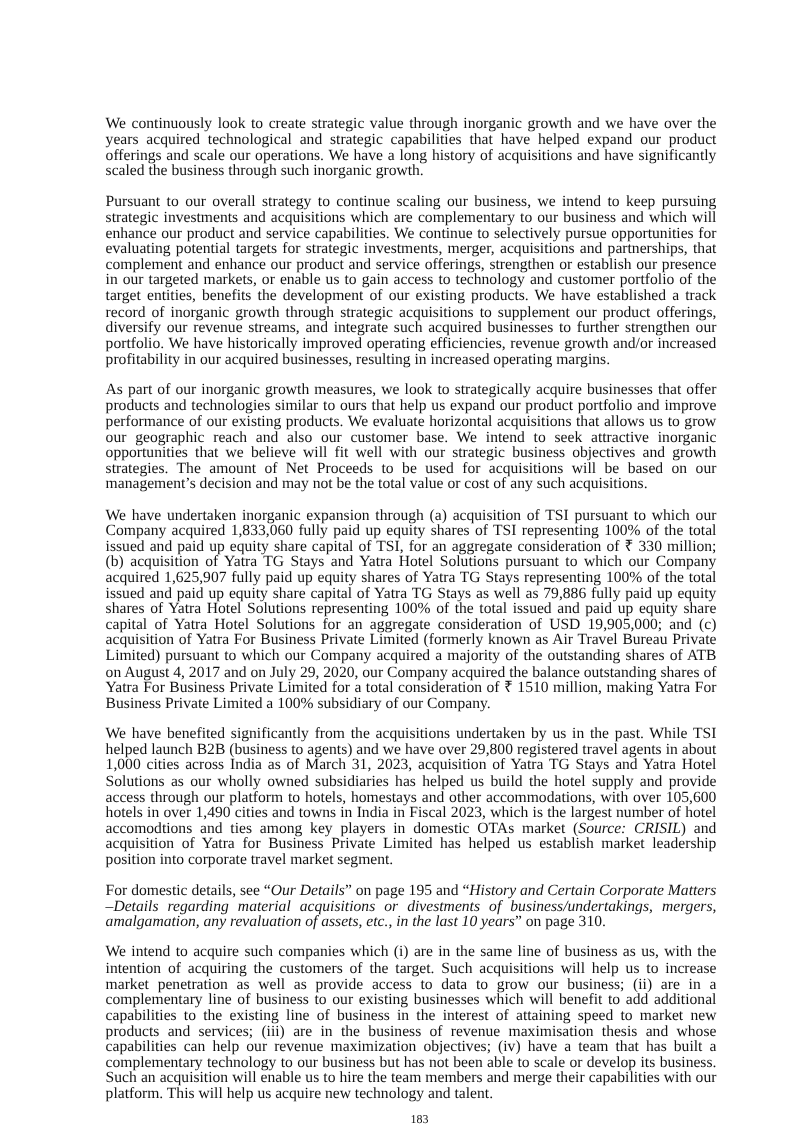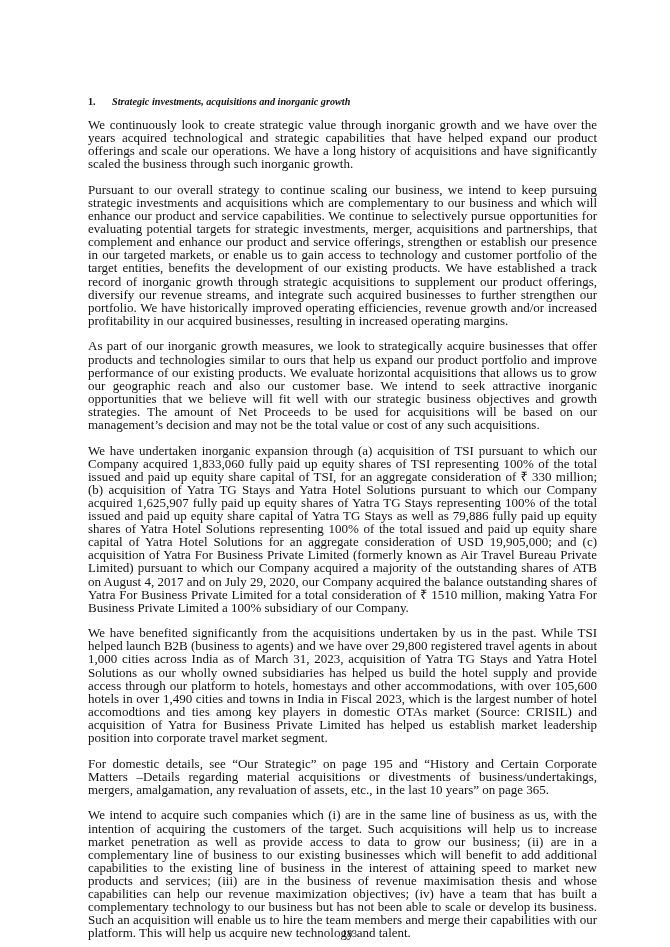--- a/index.html
+++ b/index.html
@@ -10,37 +10,34 @@
     .page { position: absolute; left: 88px; top: 96px; width: 509px; }
     .heading {
       font-size: 10.2px; font-weight: bold; margin: 0 0 10px 0; line-height: 12px;
     }
     .heading .num { display: inline-block; width: 24px; }
     .heading .title { font-style: italic; }
     p {
       font-size: 13px; line-height: 13.1px; text-align: justify;
       margin: 0 0 12.5px 0;
     }
-    .it { }
+    .it { font-style: italic; }
     .pagenum {
       position: absolute; left: 0; right: 0; top: 928px; text-align: center;
       font-size: 10px;
       padding-left: 29px;
     }
   </style>
 </head>
 <body>
 
 <div class="page">
-  <div class="heading">
-    <span class="num">1.</span><span class="title">Strategic investments, acquisitions and inorganic growth</span>
-  </div>
 
   <p>We continuously look to create strategic value through inorganic growth and we have over the years acquired technological and strategic capabilities that have helped expand our product offerings and scale our operations. We have a long history of acquisitions and have significantly scaled the business through such inorganic growth.</p>
   <p>Pursuant to our overall strategy to continue scaling our business, we intend to keep pursuing strategic investments and acquisitions which are complementary to our business and which will enhance our product and service capabilities. We continue to selectively pursue opportunities for evaluating potential targets for strategic investments, merger, acquisitions and partnerships, that complement and enhance our product and service offerings, strengthen or establish our presence in our targeted markets, or enable us to gain access to technology and customer portfolio of the target entities, benefits the development of our existing products. We have established a track record of inorganic growth through strategic acquisitions to supplement our product offerings, diversify our revenue streams, and integrate such acquired businesses to further strengthen our portfolio. We have historically improved operating efficiencies, revenue growth and/or increased profitability in our acquired businesses, resulting in increased operating margins.</p>
   <p>As part of our inorganic growth measures, we look to strategically acquire businesses that offer products and technologies similar to ours that help us expand our product portfolio and improve performance of our existing products. We evaluate horizontal acquisitions that allows us to grow our geographic reach and also our customer base. We intend to seek attractive inorganic opportunities that we believe will fit well with our strategic business objectives and growth strategies. The amount of Net Proceeds to be used for acquisitions will be based on our management’s decision and may not be the total value or cost of any such acquisitions.</p>
   <p>We have undertaken inorganic expansion through (a) acquisition of TSI pursuant to which our Company acquired 1,833,060 fully paid up equity shares of TSI representing 100% of the total issued and paid up equity share capital of TSI, for an aggregate consideration of ₹ 330 million; (b) acquisition of Yatra TG Stays and Yatra Hotel Solutions pursuant to which our Company acquired 1,625,907 fully paid up equity shares of Yatra TG Stays representing 100% of the total issued and paid up equity share capital of Yatra TG Stays as well as 79,886 fully paid up equity shares of Yatra Hotel Solutions representing 100% of the total issued and paid up equity share capital of Yatra Hotel Solutions for an aggregate consideration of USD 19,905,000; and (c) acquisition of Yatra For Business Private Limited (formerly known as Air Travel Bureau Private Limited) pursuant to which our Company acquired a majority of the outstanding shares of ATB on August 4, 2017 and on July 29, 2020, our Company acquired the balance outstanding shares of Yatra For Business Private Limited for a total consideration of ₹ 1510 million, making Yatra For Business Private Limited a 100% subsidiary of our Company.</p>
   <p><span>We have benefited significantly from the acquisitions undertaken by us in the past. While TSI helped launch B2B (business to agents) and we have over 29,800 registered travel agents in about 1,000 cities across India as of March 31, 2023, acquisition of Yatra TG Stays and Yatra Hotel Solutions as our wholly owned subsidiaries has helped us build the hotel supply and provide access through our platform to hotels, homestays and other accommodations, with over 105,600 hotels in over 1,490 cities and towns in India in Fiscal 2023, which is the largest number of hotel accomodtions and ties among key players in domestic OTAs market (</span><span class="it">Source: CRISIL</span><span>) and acquisition of Yatra for Business Private Limited has helped us establish market leadership position into corporate travel market segment.</span></p>
-  <p><span>For domestic details, see “</span><span class="it">Our Strategic</span><span>” on page 195 and “</span><span class="it">History and Certain Corporate Matters –Details regarding material acquisitions or divestments of business/undertakings, mergers, amalgamation, any revaluation of assets, etc., in the last 10 years</span><span>” on page 365.</span></p>
+  <p><span>For domestic details, see “</span><span class="it">Our Details</span><span>” on page 195 and “</span><span class="it">History and Certain Corporate Matters –Details regarding material acquisitions or divestments of business/undertakings, mergers, amalgamation, any revaluation of assets, etc., in the last 10 years</span><span>” on page 310.</span></p>
   <p>We intend to acquire such companies which (i) are in the same line of business as us, with the intention of acquiring the customers of the target. Such acquisitions will help us to increase market penetration as well as provide access to data to grow our business; (ii) are in a complementary line of business to our existing businesses which will benefit to add additional capabilities to the existing line of business in the interest of attaining speed to market new products and services; (iii) are in the business of revenue maximisation thesis and whose capabilities can help our revenue maximization objectives; (iv) have a team that has built a complementary technology to our business but has not been able to scale or develop its business. Such an acquisition will enable us to hire the team members and merge their capabilities with our platform. This will help us acquire new technology and talent.</p>
 </div>
 
 <div class="pagenum">183</div>
 
 </body></html>

